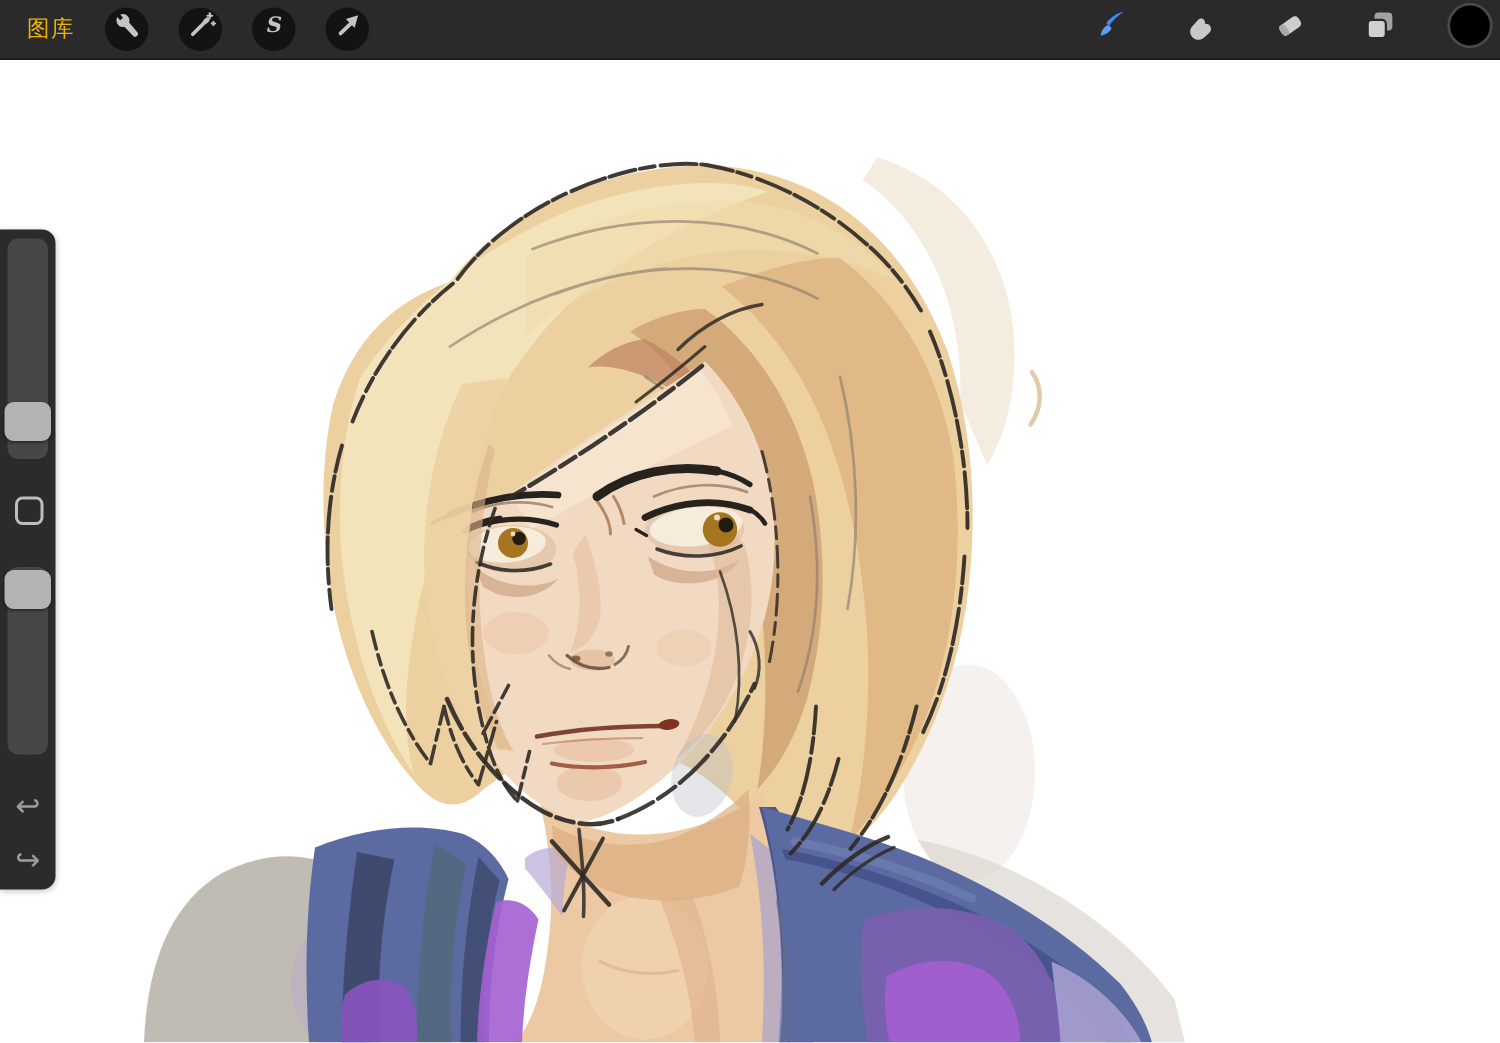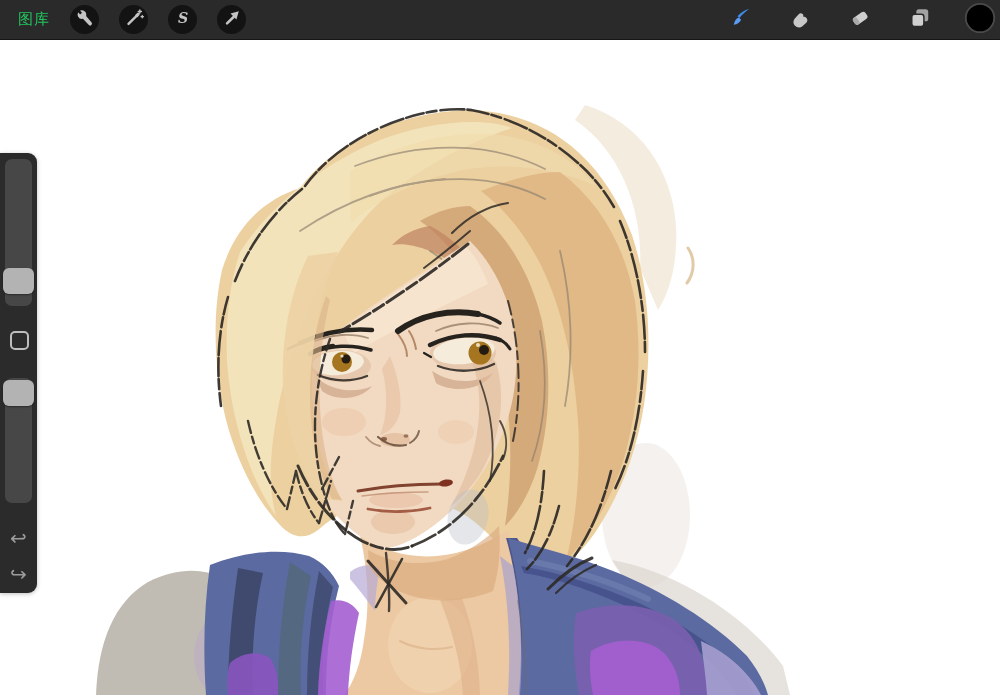--- a/index.html
+++ b/index.html
@@ -3,21 +3,21 @@
 <meta charset="utf-8">
 <style>
   html,body{margin:0;padding:0;background:#fff;}
   body{width:1000px;height:695px;overflow:hidden;position:relative;
        font-family:"Liberation Sans","DejaVu Sans",sans-serif;}
   
   .topbar{position:absolute;left:0;top:0;width:1000px;height:40px;background:#2a2a2a;
           display:flex;align-items:center;justify-content:space-between;z-index:30;
           border-bottom:1px solid #161616;box-sizing:border-box;}
   .tb-left{display:flex;align-items:center;gap:20px;padding-left:18px;}
-  .gallery-label{color:#22c55e;font-size:15px;letter-spacing:1px;cursor:default;}
+  .gallery-label{color:#eab308;font-size:15px;letter-spacing:1px;cursor:default;}
   .circle-btn{width:29px;height:29px;border-radius:50%;background:#131313;
               display:flex;align-items:center;justify-content:center;flex:0 0 auto;}
   .tb-right{display:flex;align-items:center;gap:34px;padding-right:7px;}
   .tool-btn{width:26px;height:26px;display:flex;align-items:center;justify-content:center;flex:0 0 auto;}
   
   .canvas-area{position:absolute;left:0;top:40px;width:1000px;height:655px;background:#ffffff;}
   .canvas-area svg{display:block;}
   
   .sidebar{position:absolute;left:0;top:153px;width:37px;height:440px;background:#2b2b2b;
            border-radius:0 9px 9px 0;z-index:20;box-shadow:0 1px 4px rgba(0,0,0,.25);}

